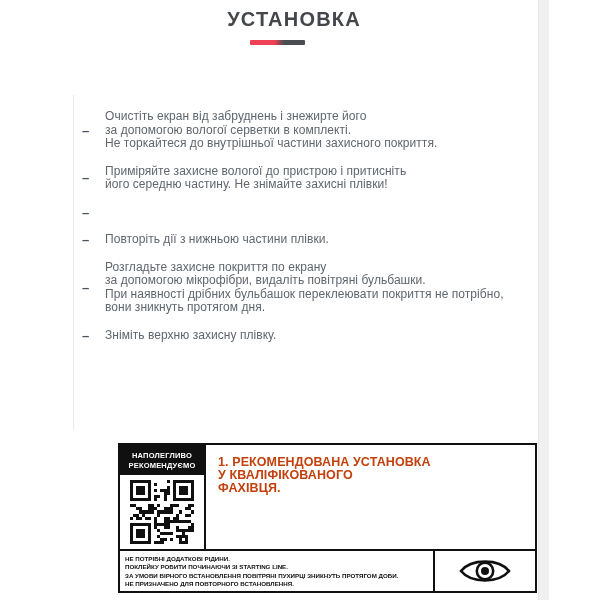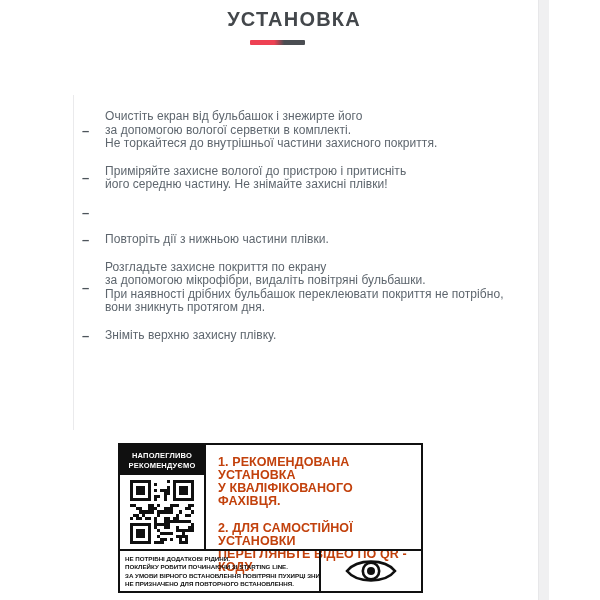--- a/index.html
+++ b/index.html
@@ -23,21 +23,21 @@
     display:flex;align-items:center;margin-bottom:14px;
     color:#5e666e;font-size:12px;line-height:13.5px;
   }
   .step .dash{
     width:23px;flex:none;font-weight:bold;color:#4d545b;
     font-size:13px;
   }
   .step .txt{white-space:pre-line;letter-spacing:0.05px;}
 
   .rec-box{
-    position:absolute;left:118px;top:443px;width:305px;height:150px;
+    position:absolute;left:118px;top:443px;width:419px;height:150px;
     box-sizing:border-box;border:2px solid #101010;background:#fff;
     display:flex;flex-direction:column;
   }
   .rec-main{flex:1;display:flex;min-height:0;}
   .rec-left{width:84px;flex:none;border-right:2px solid #101010;display:flex;flex-direction:column;}
   .rec-badge{
     background:#101010;color:#ffffff;text-align:center;
     font-size:7.5px;font-weight:bold;line-height:9.5px;
     padding:6px 2px 5px 2px;white-space:pre-line;letter-spacing:0.2px;
   }
@@ -69,21 +69,21 @@
 </style>
 </head>
 <body>
 
 <div class="page-title">УСТАНОВКА</div>
 <div class="accent-bar"></div>
 
 <div class="steps">
   <div class="step">
     <span class="dash">–</span>
-    <span class="txt">Очистіть екран від бульбашок і знежирте його
+    <span class="txt">Очистіть екран від забруднень і знежирте його
 за допомогою вологої серветки в комплекті.
 Не торкайтеся до внутрішньої частини захисного покриття.</span>
   </div>
   <div class="step">
     <span class="dash">–</span>
     <span class="txt">Приміряйте захисне вологої до пристрою і притисніть
 його середню частину. Не знімайте захисні плівки!</span>
   </div>
   <div class="step">
     <span class="dash">–</span>
@@ -234,22 +234,20 @@
             <rect x="0" y="14" width="7" height="7" fill="#101010"></rect>
             <rect x="1" y="15" width="5" height="5" fill="#ffffff"></rect>
             <rect x="2" y="16" width="3" height="3" fill="#101010"></rect>
           </svg>
       </div>
     </div>
     <div class="rec-text">
       <div class="rec-item">1. РЕКОМЕНДОВАНА УСТАНОВКА
 У КВАЛІФІКОВАНОГО
 ФАХІВЦЯ.</div>
-      <div class="rec-item">2. ДЛЯ САМОСТІЙНОЇ УСТАНОВКИ
-ПЕРЕГЛЯНЬТЕ ВІДЕО ПО QR - КОДУ.</div>
     </div>
   </div>
   <div class="rec-foot">
     <div class="foot-text">
       <div class="foot-line">НЕ ПОТРІБНІ ДОДАТКОВІ РІДИНИ.</div>
       <div class="foot-line">ПОКЛЕЙКУ РОБИТИ ПОЧИНАЮЧИ ЗІ STARTING LINE.</div>
       <div class="foot-line">ЗА УМОВИ ВІРНОГО ВСТАНОВЛЕННЯ ПОВІТРЯНІ ПУХИРЦІ ЗНИКНУТЬ ПРОТЯГОМ ДОБИ.</div>
       <div class="foot-line">НЕ ПРИЗНАЧЕНО ДЛЯ ПОВТОРНОГО ВСТАНОВЛЕННЯ.</div>
     </div>
     <div class="foot-eye">

